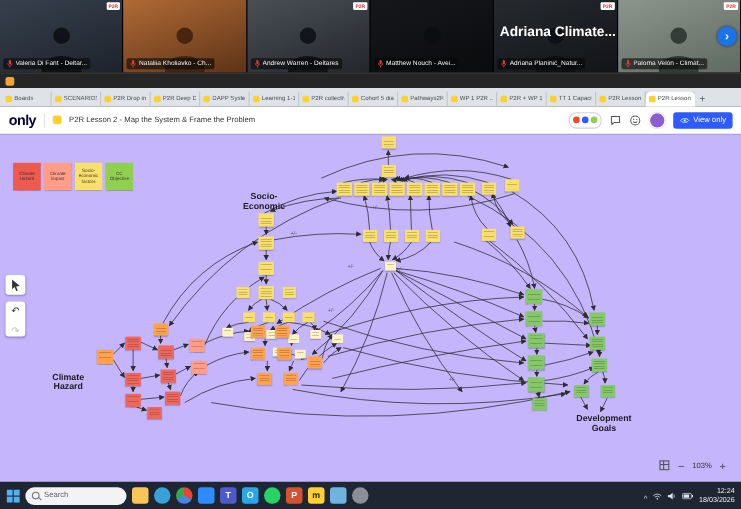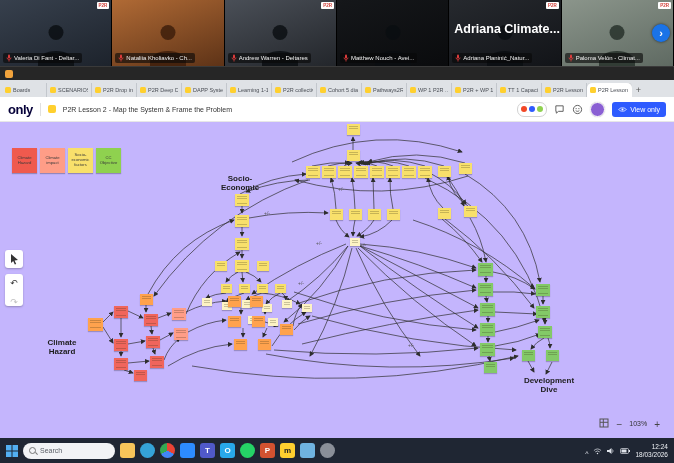--- a/index.html
+++ b/index.html
@@ -505,21 +505,21 @@
       <div class="sticky c-g" style="left: 546px; top: 228px; width: 13px; height: 11px;"></div>
       <div class="legend-note" style="left: 12px; top: 26px; background: rgb(239, 90, 78);">Climate Hazard</div>
       <div class="legend-note" style="left: 40px; top: 26px; background: rgb(255, 157, 135);">Climate impact</div>
       <div class="legend-note" style="left: 68px; top: 26px; background: rgb(248, 224, 107);">Socio-economic factors</div>
       <div class="legend-note" style="left: 96px; top: 26px; background: rgb(143, 209, 79);">CC Objective</div>
       <div class="clabel" style="left: 240px; top: 52px;">Socio-
 Economic</div>
       <div class="clabel" style="left: 62px; top: 202px; margin-top: 14px;">Climate
 Hazard</div>
       <div class="clabel" style="left: 549px; top: 254px;">Development
-Dive</div>
+Goals</div>
       <div class="sign" style="left: 264px; top: 88px;">+/-</div>
       <div class="sign" style="left: 316px; top: 118px;">+/-</div>
       <div class="sign" style="left: 360px; top: 120px;">+/-</div>
       <div class="sign" style="left: 298px; top: 158px;">+/-</div>
       <div class="sign" style="left: 408px; top: 220px;">+/-</div>
       <div class="sign" style="left: 338px; top: 64px;">+/-</div>
     </div>
 
   <div class="taskbar">
     <span class="iconbtn">

